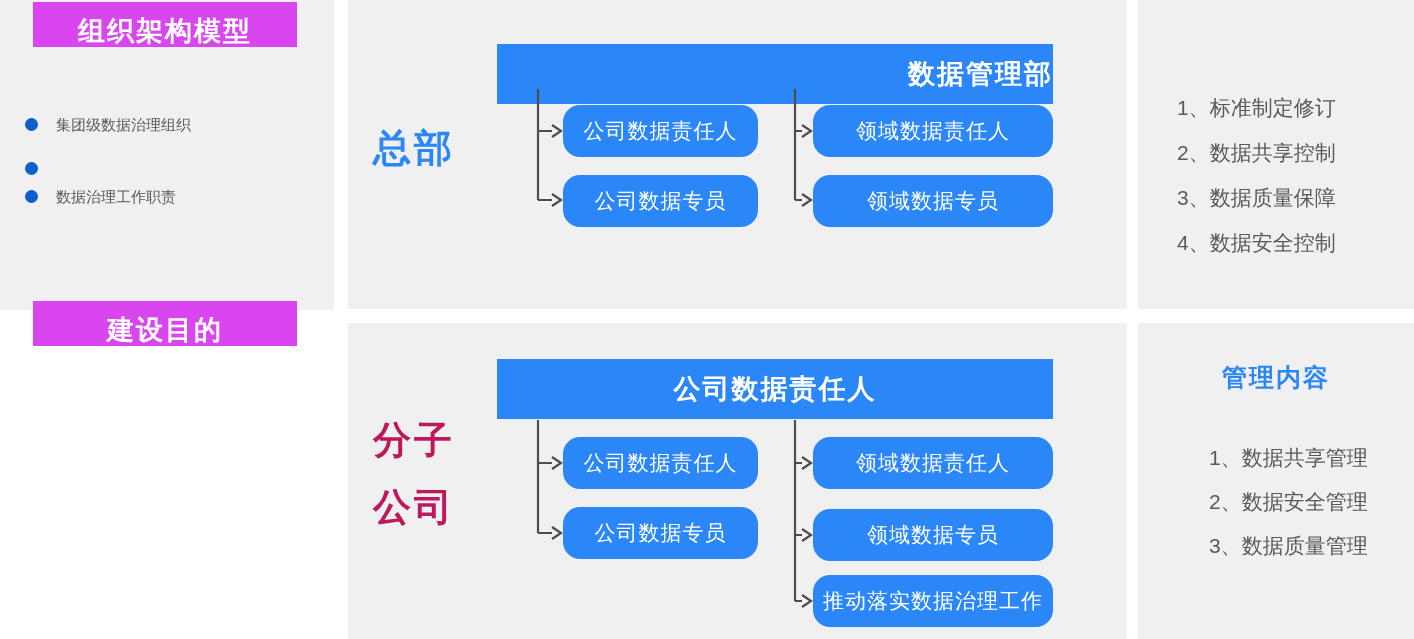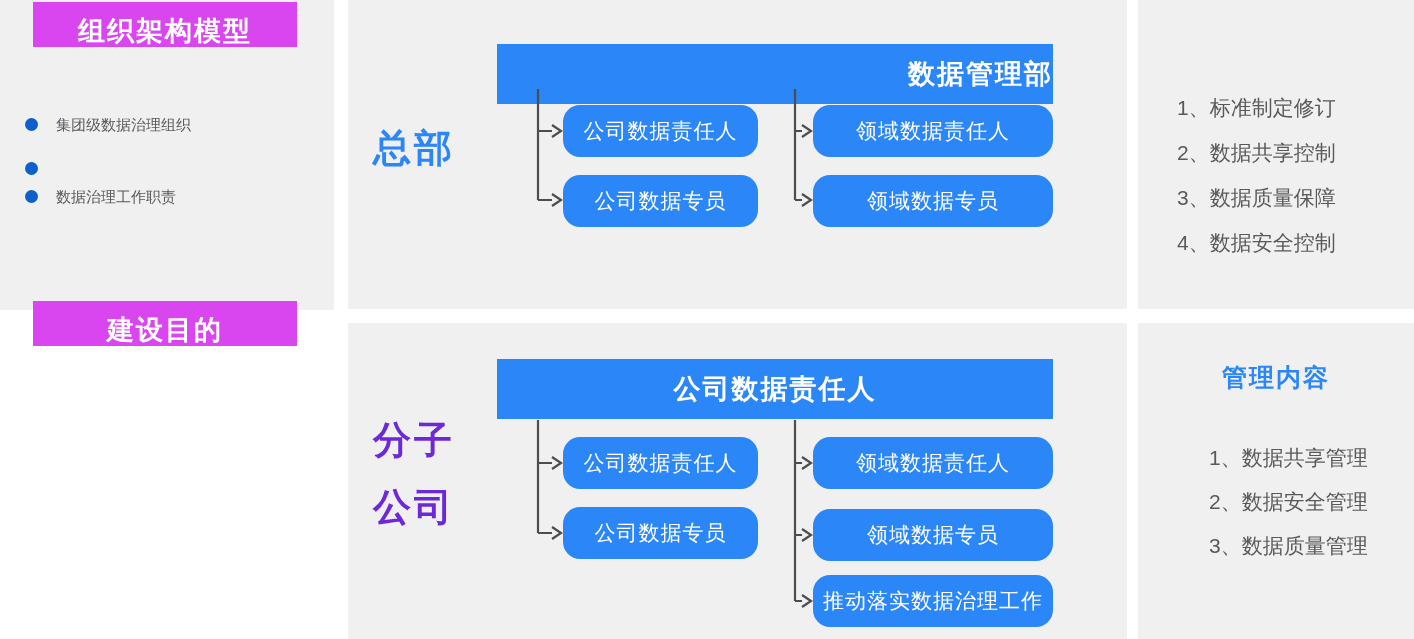--- a/index.html
+++ b/index.html
@@ -10,21 +10,21 @@
   .bluehdr{position:absolute;width:264px;height:45px;background:#d946ef;color:#ffffff;
            font-size:27px;font-weight:bold;text-align:center;line-height:58px;letter-spacing:2px;}
   
   ul.bullets{position:absolute;margin:0;padding:0;list-style:none;}
   ul.bullets li{display:flex;align-items:flex-start;}
   .dot{width:13px;height:13px;border-radius:50%;background:#0c60cd;margin:15px 18px 0 0;flex:none;}
   .txt{font-size:15px;color:#595959;line-height:44px;}
   .txt.wrap{width:230px;}
   
   .hqlabel{position:absolute;color:#2b86f7;font-size:38px;font-weight:bold;letter-spacing:3px;line-height:44px;}
-  .sublabel{position:absolute;color:#6d28d9;font-size:38px;font-weight:bold;letter-spacing:3px;line-height:67px;}
+  .sublabel{position:absolute;color:#be185d;font-size:38px;font-weight:bold;letter-spacing:3px;line-height:67px;}
   .sublabel span{display:block;}
   .depthdr{position:absolute;width:556px;height:60px;background:#2b86f7;color:#ffffff;
            font-size:27px;font-weight:bold;text-align:center;line-height:60px;letter-spacing:2px;}
   .orgbox{position:absolute;background:#2b86f7;color:#ffffff;font-size:21px;text-align:center;
           height:52px;line-height:52px;letter-spacing:1px;border-radius:17px;}
   .w1{width:195px;} .w2{width:240px;}
   svg.conn{position:absolute;left:0;top:0;}
   
   .rtitle{position:absolute;width:276px;text-align:center;color:#2b86f7;
           font-size:25px;font-weight:bold;line-height:28px;letter-spacing:2px;}

